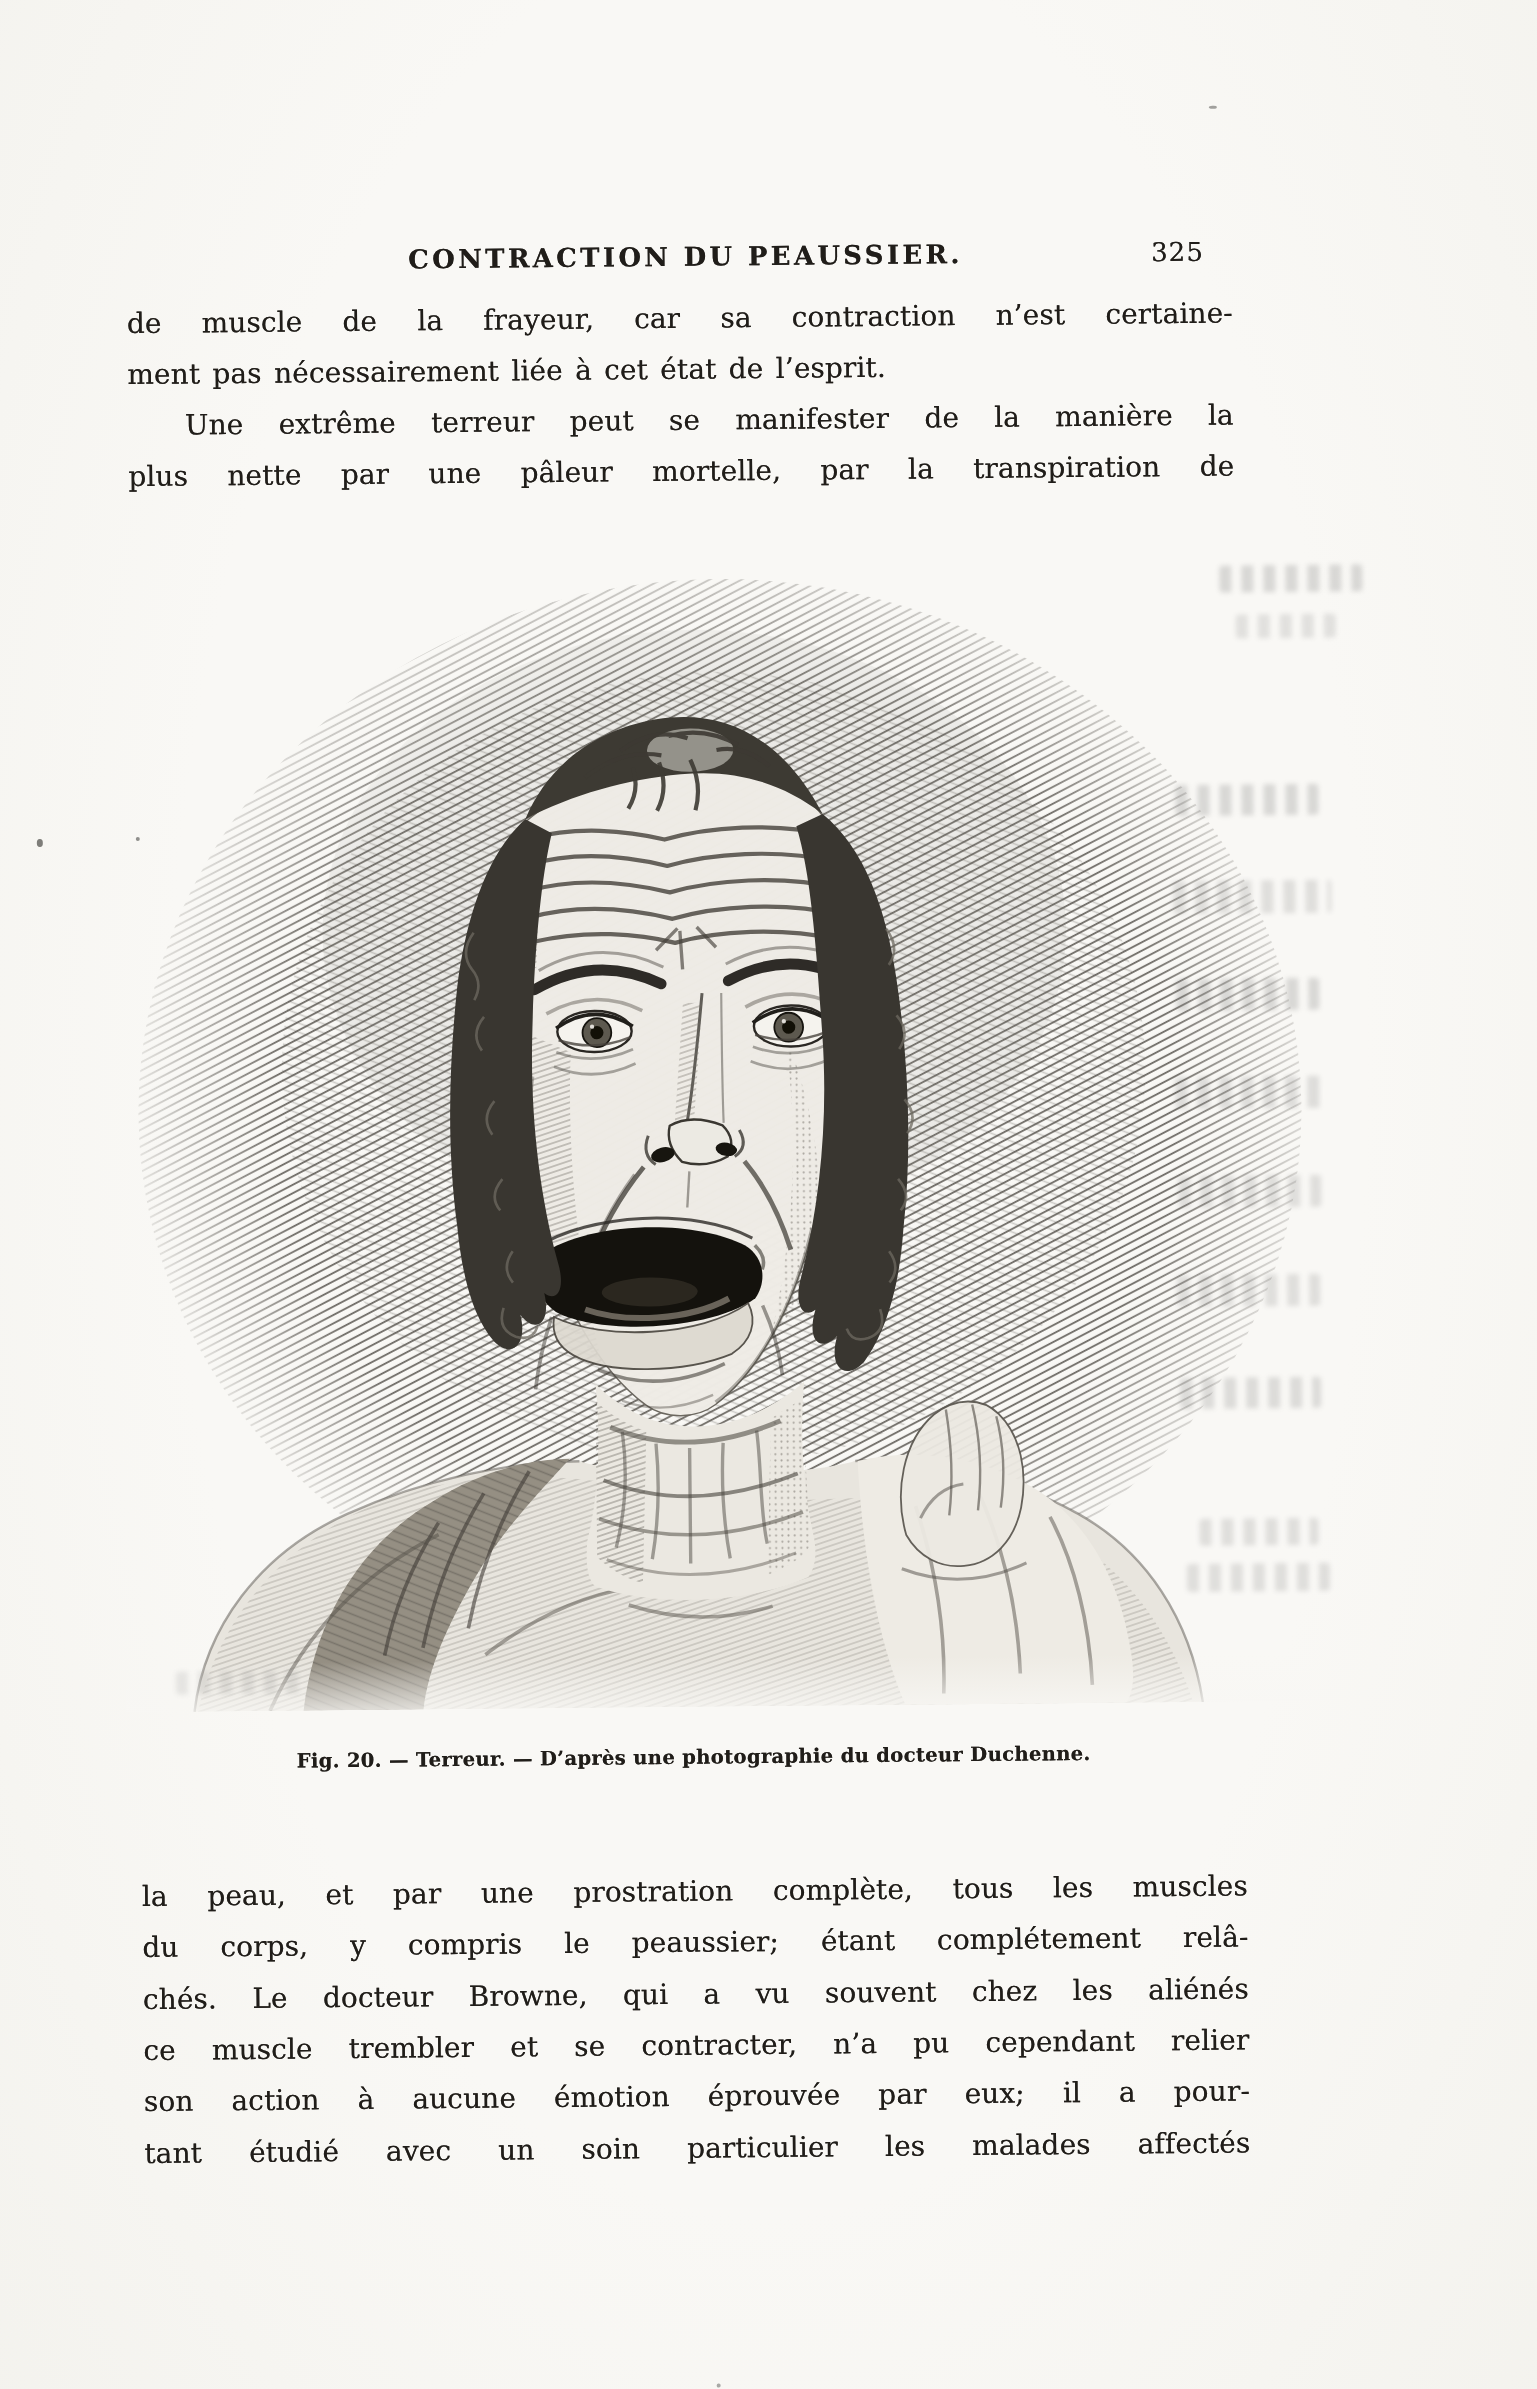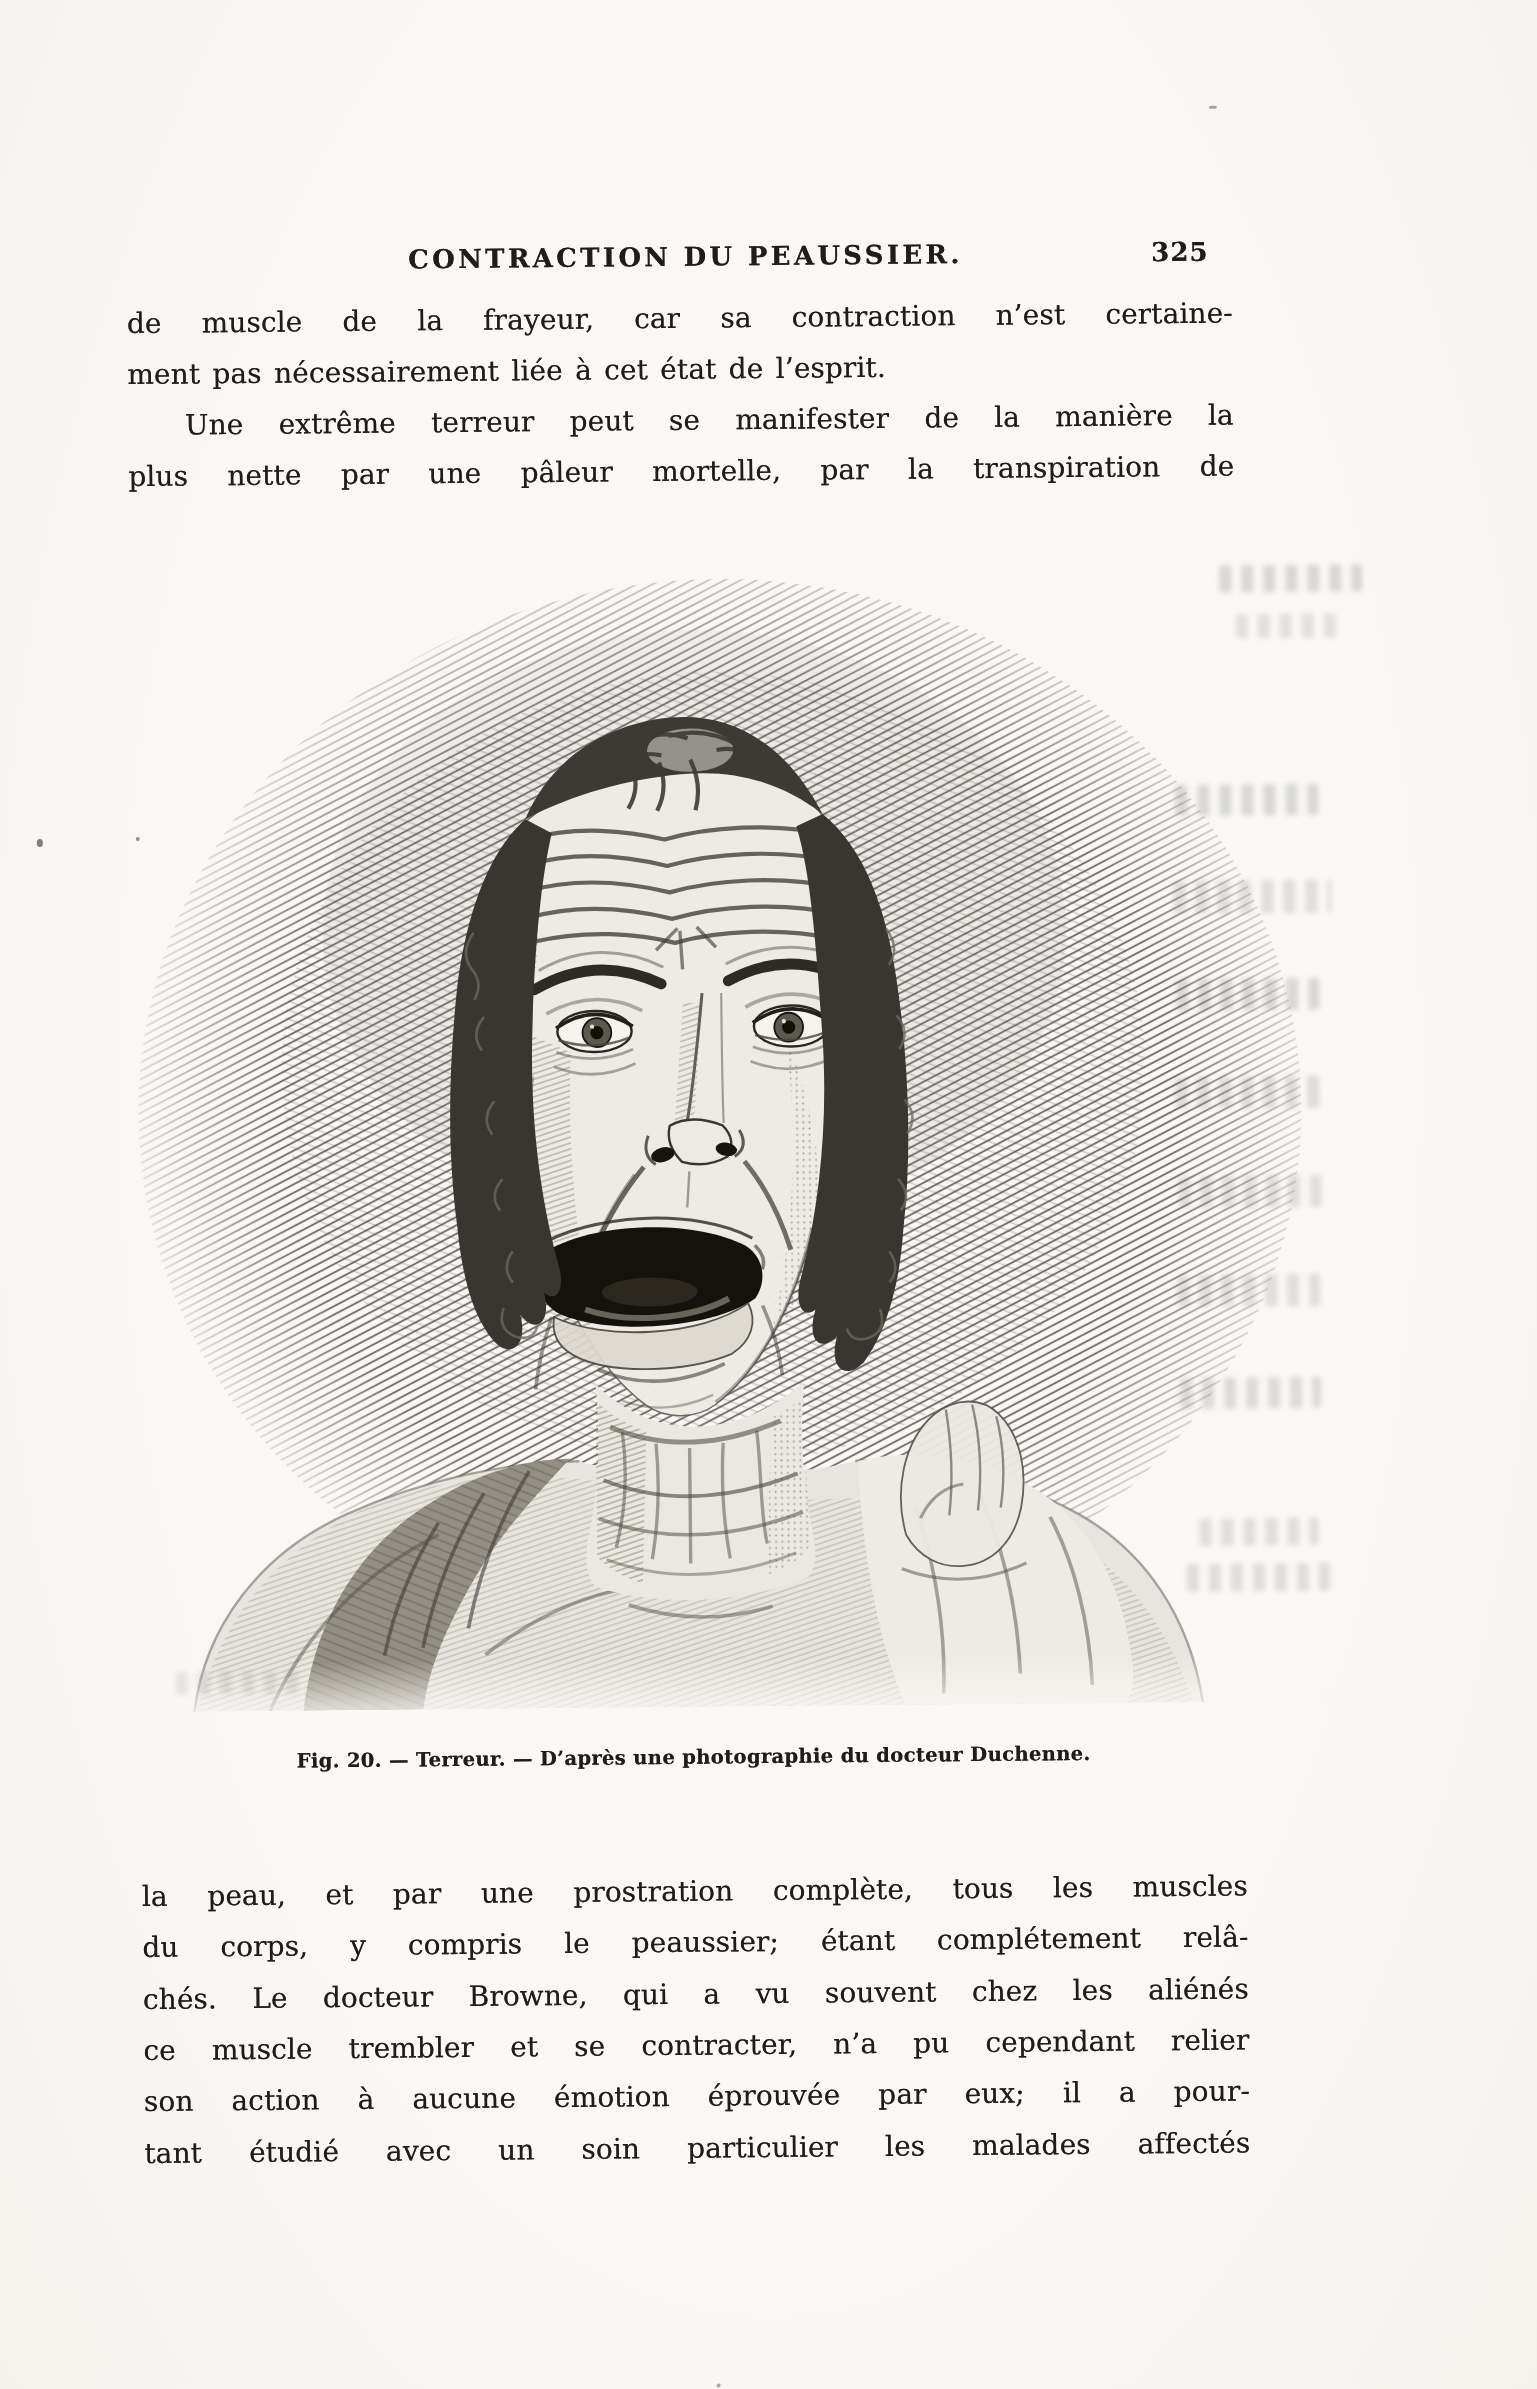--- a/index.html
+++ b/index.html
@@ -8,22 +8,22 @@
     background:radial-gradient(ellipse at 50% 42%, #f9f8f5 55%, #f3f2ed 100%);
     font-family:"DejaVu Serif","Liberation Serif",serif;
   }
   .sheet{position:absolute;inset:0;transform:rotate(-0.55deg);}
   .ink{color:#201d19;text-shadow:0 0 0.3px rgba(32,29,25,0.75);}
   .runhead{
     position:absolute;top:241px;left:136px;width:1106px;text-align:center;text-indent:12.4px;
     font-size:26px;font-weight:bold;letter-spacing:3.3px;
   }
   .pageno{
-    position:absolute;top:241px;left:1161px;width:57px;text-align:right;
-    font-size:26px;font-weight:bold;letter-spacing:1px;
+    position:absolute;top:241px;left:1161px;width:57px;text-align:left;
+    font-size:26px;font-weight:normal;letter-spacing:1px;
   }
   .ln{
     position:absolute;left:136px;width:1106px;height:37px;
     font-size:28px;line-height:34px;letter-spacing:0.1px;word-spacing:3.3px;
     text-align:justify;text-align-last:justify;white-space:nowrap;
   }
   .ln.short{text-align-last:left;}
   .ln.indent{text-indent:57px;}
   .figure{
     position:absolute;left:122px;top:569px;width:1211px;height:1137px;

